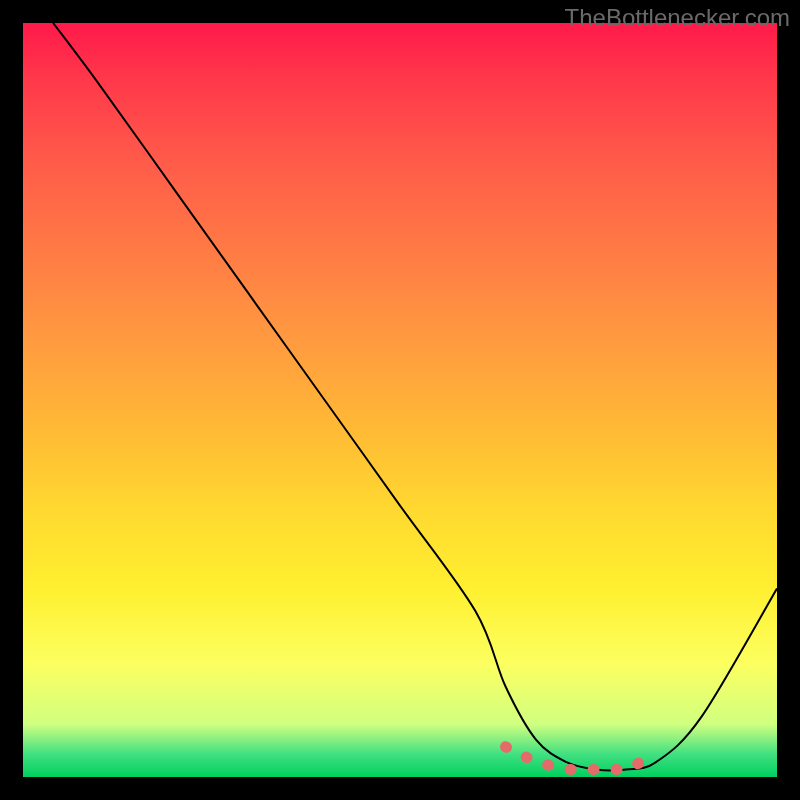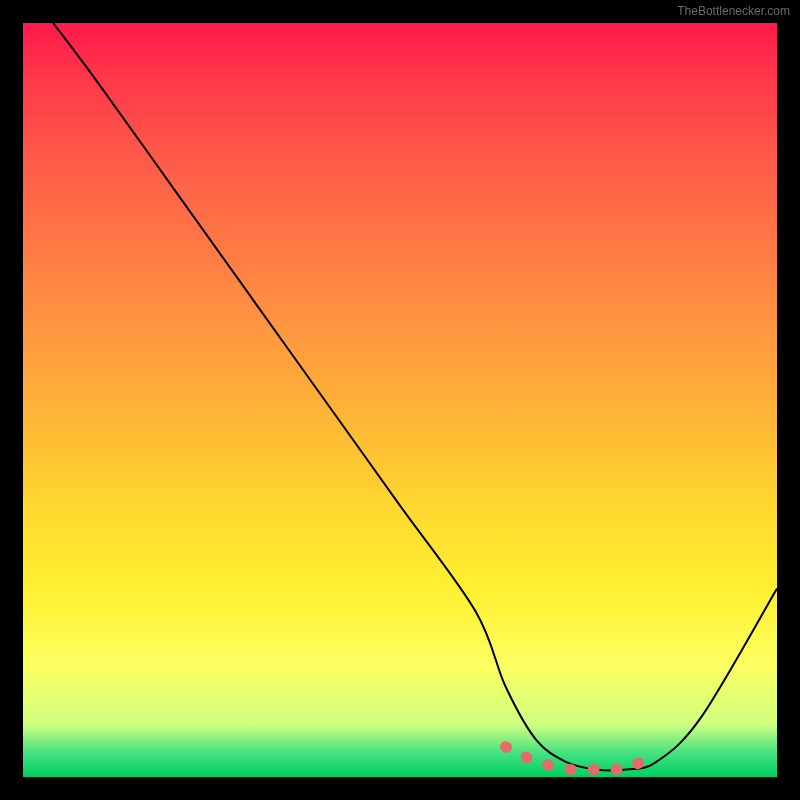--- a/index.html
+++ b/index.html
@@ -9,21 +9,21 @@
     height: 800px;
     background: #000;
     position: relative;
     font-family: Arial, sans-serif;
   }
   .watermark {
     position: absolute;
     top: 4px;
     right: 10px;
     color: #6a6a6a;
-    font-size: 12px;
+    font-size: 24px;
     z-index: 10;
   }
   .chart-area {
     position: absolute;
     left: 23px;
     top: 23px;
     width: 754px;
     height: 754px;
   }
   .gradient-bg {

